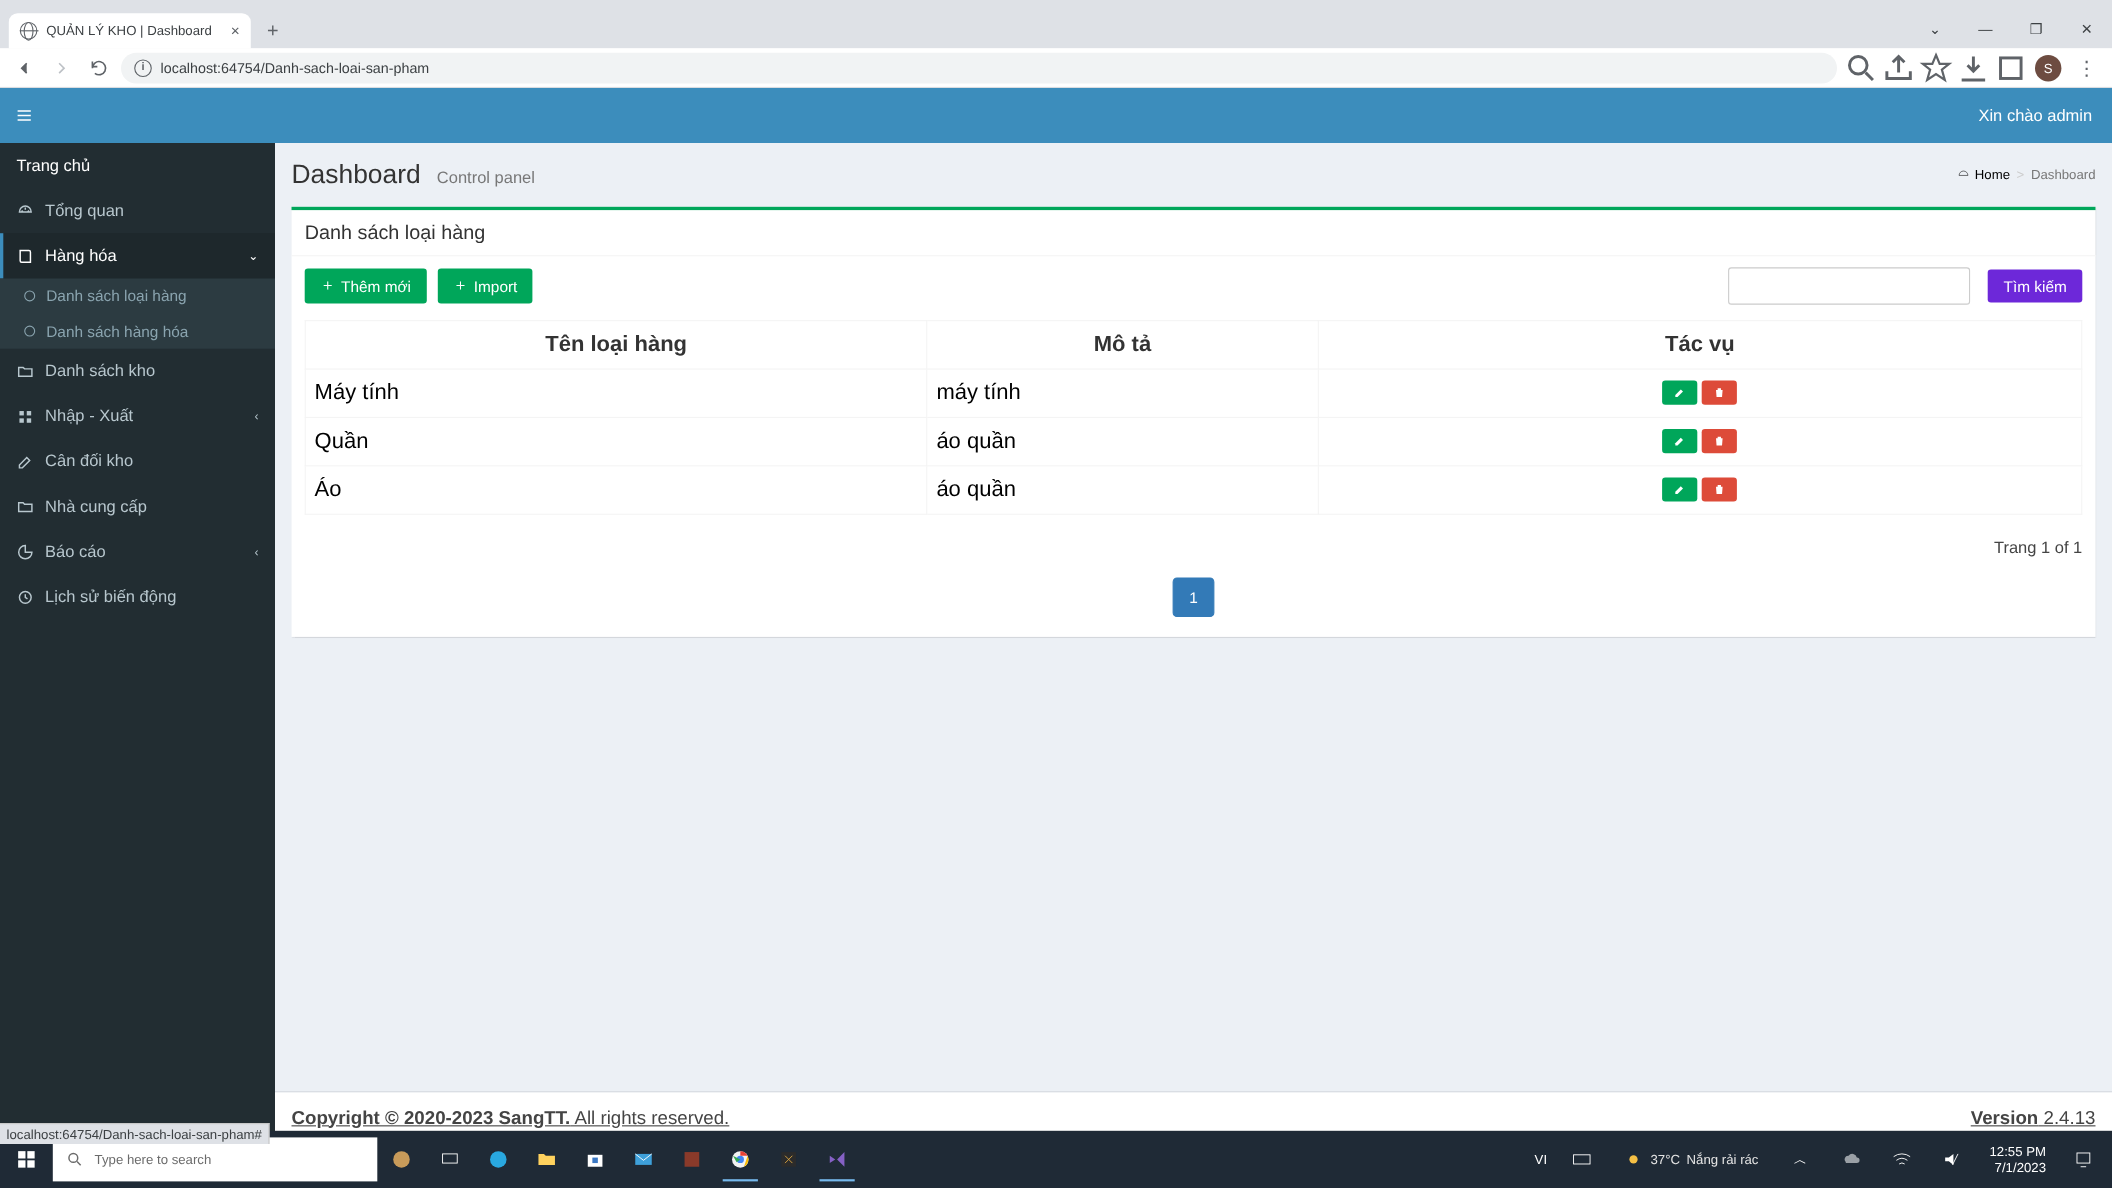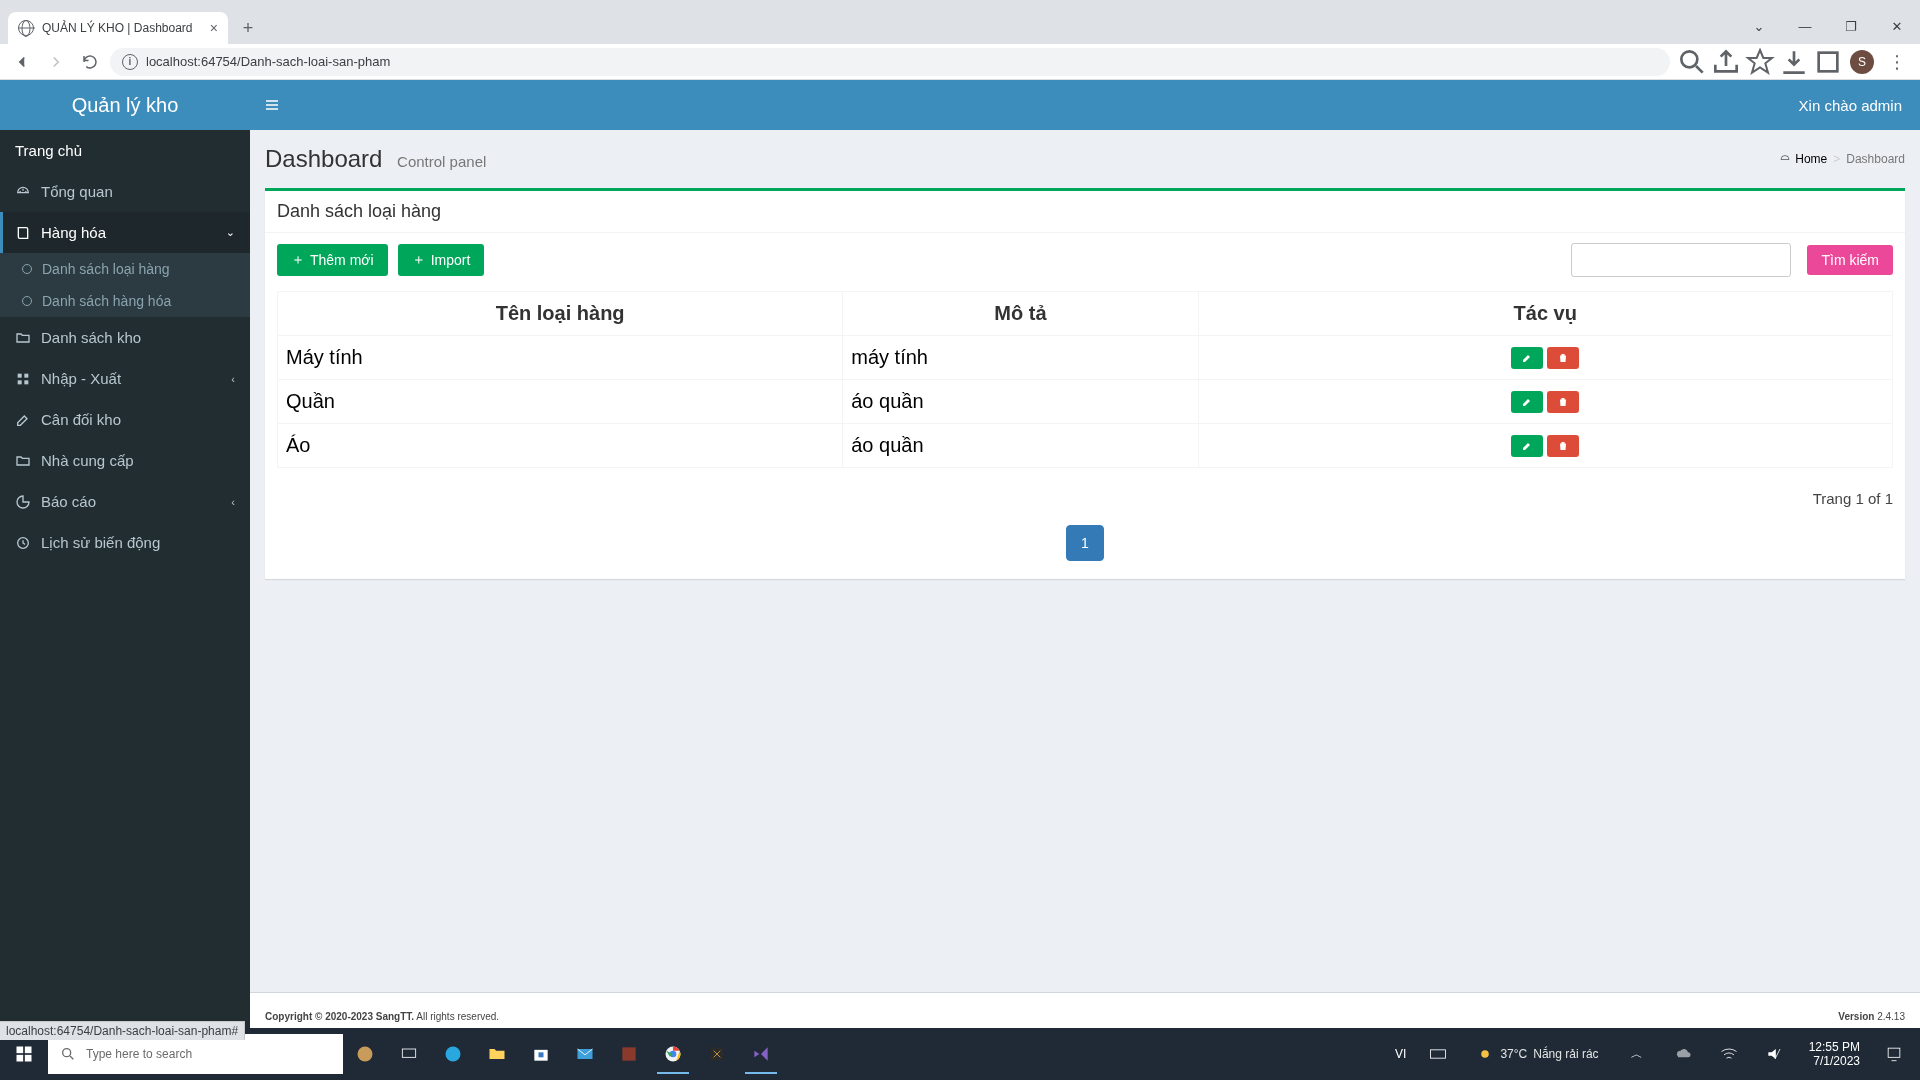--- a/index.html
+++ b/index.html
@@ -51,37 +51,37 @@
 .breadcrumbs a { color:#000000; text-decoration:none; display:flex; align-items:center; gap:4px; }
 .breadcrumbs .sep { color:#ccc; }
 .breadcrumbs .cur { color:#777; }
 
 .box { margin:15px; background:#fff; border-top:3px solid #00a65a; box-shadow:0 1px 1px rgba(0,0,0,.1); }
 .box-header { padding:10px 12px; font-size:18px; color:#333; border-bottom:1px solid #f4f4f4; }
 .box-body { padding:10px 12px 18px; }
 .toolbar-row { display:flex; align-items:center; gap:10px; margin-bottom:14px; }
 .btn { border:none; padding:7px 14px; border-radius:3px; font-size:14px; cursor:pointer; color:#fff; display:inline-flex; align-items:center; gap:5px; }
 .btn-success { background:#00a65a; }
-.btn-warning { background:#ec4899; }
+.btn-warning { background:#6d28d9; }
 .btn-danger { background:#dd4b39; }
 .btn-sm { padding:5px 10px; font-size:12px; }
 .search-wrap { margin-left:auto; display:flex; align-items:center; gap:16px; }
 .search-wrap input { width:220px; height:34px; border:1px solid #ccc; border-radius:3px; padding:0 10px; font-size:14px; }
 
 table.data { width:100%; border-collapse:collapse; }
 table.data th, table.data td { border:1px solid #f4f4f4; padding:10px 8px; text-align:left; font-size:20px; }
 table.data th { text-align:center; font-weight:700; color:#333; background:#fff; }
 table.data td.actions { text-align:center; }
 table.data td.actions .btn { margin:0 2px; }
 
 .pagination-info { text-align:right; color:#444; font-size:15px; margin-top:22px; }
 .pager { display:flex; justify-content:center; margin-top:18px; }
 .pager .page { width:38px; height:36px; background:#337ab7; color:#fff; border:1px solid #337ab7; display:flex; align-items:center; justify-content:center; border-radius:4px; cursor:pointer; font-size:14px; }
 
-.app-footer { position:absolute; bottom:40px; left:250px; right:0; height:48px; background:#fff; border-top:1px solid #d2d6de; display:flex; align-items:center; padding:0 15px; font-size:10px; color:#444; }
+.app-footer { position:absolute; bottom:40px; left:250px; right:0; height:48px; background:#fff; border-top:1px solid #d2d6de; display:flex; align-items:center; padding:0 15px; font-size:17px; color:#444;text-decoration:underline; }
 .app-footer .ver { margin-left:auto; }
 
 .status-url { position:absolute; bottom:40px; left:0; background:#dee1e6; font-size:12px; color:#3c4043; padding:2px 6px; border-top:1px solid #c7c7c7; border-right:1px solid #c7c7c7; z-index:5; }
 
 .taskbar { position:absolute; bottom:0; left:0; right:0; height:52px; background:#1f2a36; display:flex; align-items:center; color:#fff; font-size:12px; }
 .taskbar .win { width:48px; height:40px; display:flex; align-items:center; justify-content:center; cursor:pointer; }
 .taskbar .search { background:#fff; color:#6b6b6b; height:40px; width:295px; display:flex; align-items:center; padding:0 12px; gap:10px; }
 .taskbar .tray { margin-left:auto; display:flex; align-items:center; gap:10px; padding-right:8px; }
 .taskbar .tb-ic { width:36px; height:40px; display:flex; align-items:center; justify-content:center; cursor:pointer; }
 .taskbar .clock { text-align:right; line-height:1.2; font-size:12px; padding:0 6px; }
@@ -160,21 +160,20 @@
       </div>
     <div>
         <div class="avatar-s">S</div>
       </div>
     <div class="kebab">⋮</div>
   </div>
 </div>
 
 <div class="app">
   <div class="topbar">
-    <div class="logo">Quản lý kho</div>
     <div class="toggle-menu">
       <svg viewBox="0 0 24 24">
           <path d="M3 6h18M3 12h18M3 18h18" stroke="#fff" stroke-width="2"></path>
         </svg>
     </div>
     <div class="welcome">Xin chào admin</div>
   </div>
 
   <div class="body-wrap">
     <div class="sidebar">

